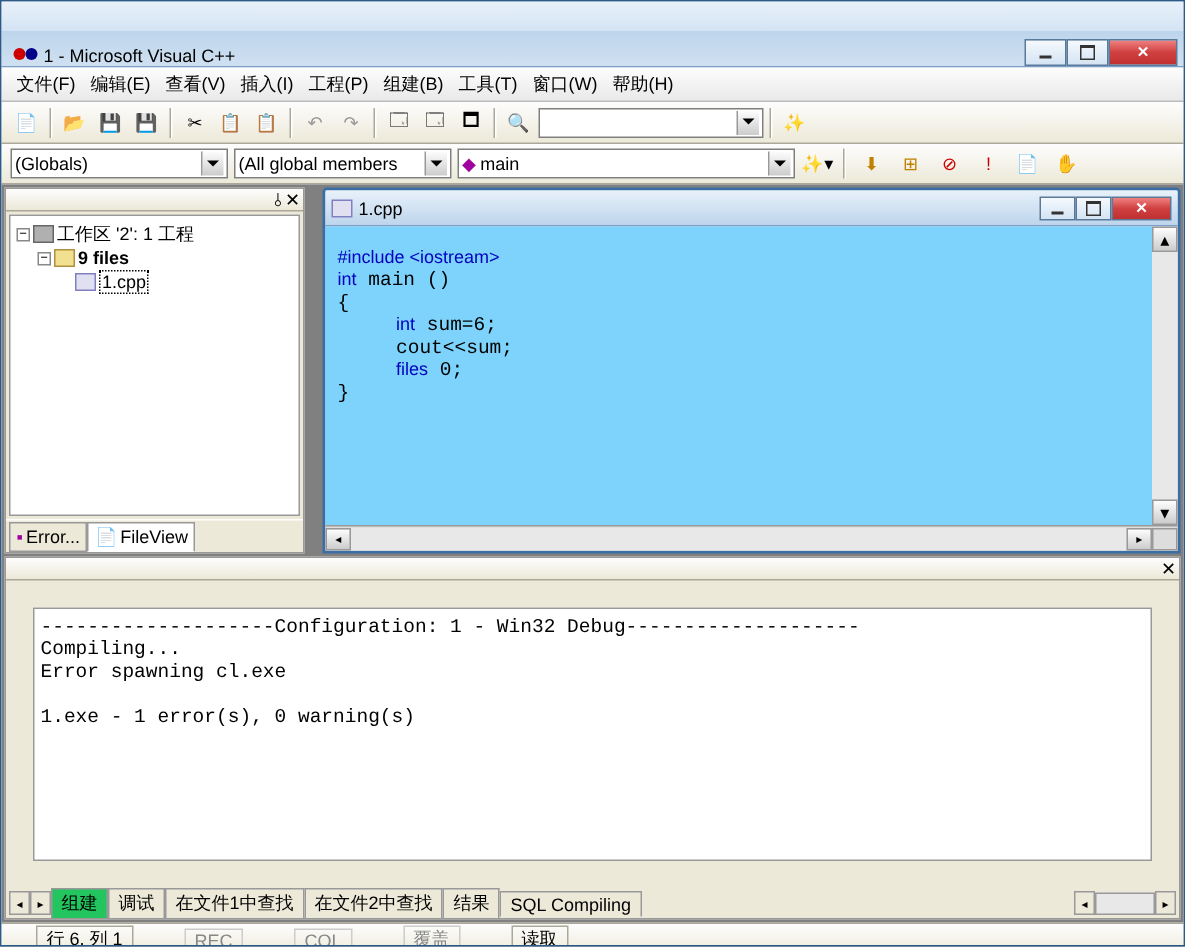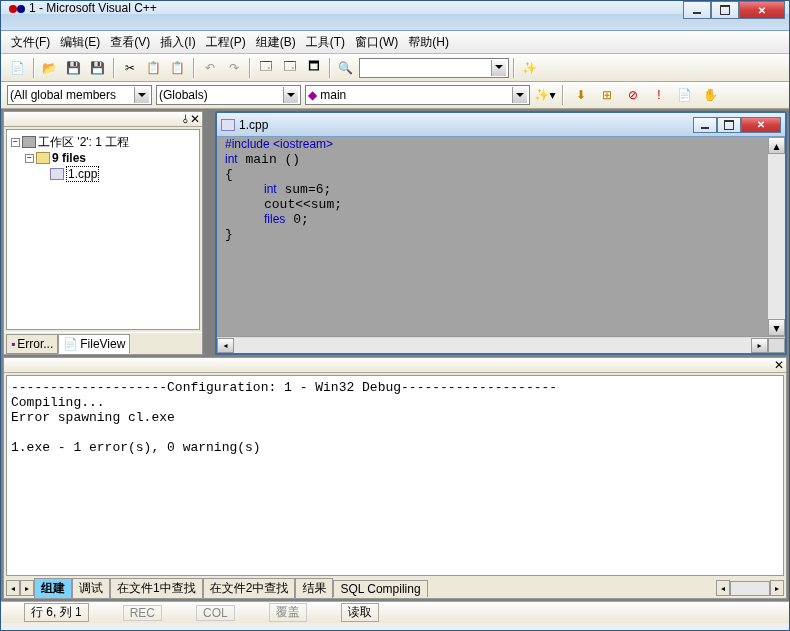--- a/index.html
+++ b/index.html
@@ -1,17 +1,17 @@
 <!DOCTYPE html>
 <html><head>
 <meta charset="utf-8">
 <style>
 *{margin:0;padding:0;box-sizing:border-box;font-family:"Microsoft YaHei","SimSun",Arial,sans-serif;font-size:12px}
 body{background:#eee;width:790px;height:631px;overflow:hidden;border:1px solid #2a5a8a}
-.titlebar{height:30px;background:linear-gradient(to bottom,#e8f1fa 0%,#d4e4f4 45%,#bdd5ec 46%,#cfe0f1 100%);display:flex;align-items:flex-start;padding:0 4px;border-bottom:1px solid #7a9ec7}
+.titlebar{height:44px;background:linear-gradient(to bottom,#e8f1fa 0%,#d4e4f4 45%,#bdd5ec 46%,#cfe0f1 100%);display:flex;align-items:flex-end;padding:0 4px;border-bottom:1px solid #7a9ec7}
 .app-icon{width:16px;height:16px;margin:0 4px;position:relative}
 .app-icon:before{content:"";position:absolute;width:8px;height:8px;border-radius:50%;background:#c00;left:0;top:4px}
 .app-icon:after{content:"";position:absolute;width:8px;height:8px;border-radius:50%;background:#008;right:0;top:4px}
 .title-text{flex:1;color:#000;font-size:12px}
 .winbtns{display:flex;gap:0}
 .winbtn{width:28px;height:18px;border:1px solid #5a7a9a;background:linear-gradient(to bottom,#f5f9fd,#d4e4f4);display:flex;align-items:center;justify-content:center;font-size:10px;font-family:Arial}
 .winbtn.close{width:46px;background:linear-gradient(to bottom,#f08080,#d04040,#c03030);color:#fff}
 .winbtn.min:after{content:"";width:8px;height:2px;background:#333;margin-top:6px}
 .winbtn.max:after{content:"";width:8px;height:7px;border:1px solid #333;border-top:2px solid #333}
 .winbtn.close:after{content:"✕";font-weight:bold}
@@ -39,32 +39,32 @@
 .cpp-icon{background:#e0e0f0;border:1px solid #8080c0;font-size:7px;color:#008;text-align:center}
 .sel{border:1px dotted #000;background:#fff;padding:0 1px}
 .side-tabs{height:22px;background:#ece9d8;display:flex;align-items:flex-end;padding:0 2px;gap:0;border-top:1px solid #fff}
 .side-tab{height:20px;padding:2px 4px;border:1px solid #999;background:#ece9d8;font-size:11px;display:flex;align-items:center;gap:2px}
 .side-tab.active{background:#fff;border-bottom:1px solid #fff}
 .editor-area{flex:1;display:flex;flex-direction:column}
 .editor-win{flex:1;border:2px solid #3a6ea5;border-radius:3px 3px 0 0;background:#fff;display:flex;flex-direction:column;margin-left:10px}
 .editor-title{height:24px;background:linear-gradient(to bottom,#e8f1fa,#bdd5ec);display:flex;align-items:center;padding:0 4px;border-bottom:1px solid #7a9ec7}
 .editor-title .winbtns .winbtn{width:24px;height:16px}
 .editor-title .winbtn.close{width:40px}
-.code{flex:1;background:#a3a3a3;padding:0 8px;font-family:"Courier New",monospace;font-size:13px;white-space:pre;overflow:hidden;position:relative}
+.code{flex:1;background:#7dd3fc;padding:13px 8px;font-family:"Courier New",monospace;font-size:13px;white-space:pre;overflow:hidden;position:relative}
 .kw{color:#0000c0;font-weight:normal}
 .pp{color:#0000c0}
 .hscroll{height:17px;background:#ddd;border-top:1px solid #999;display:flex;align-items:center}
 .hscroll .arr{width:17px;height:15px;background:linear-gradient(to bottom,#fdfdfd,#ccc);border:1px solid #999;display:flex;align-items:center;justify-content:center;font-size:8px}
 .hscroll .track{flex:1;height:15px;background:#e8e8e8}
 .vscroll{width:17px;background:#ddd;display:flex;flex-direction:column}
 .output-panel{flex:1;background:#ece9d8;border:1px solid #999;margin:0 2px 2px 2px;display:flex;flex-direction:column}
-.output-text{flex:1;background:#fff;border:1px solid #999;margin:2px;padding:4px;font-family:"Courier New",monospace;font-size:13px;white-space:pre-wrap;overflow:hidden}
+.output-text{flex:1;background:#fff;border:1px solid #999;margin:18px;padding:4px;font-family:"Courier New",monospace;font-size:13px;white-space:pre-wrap;overflow:hidden}
 .output-tabs{height:20px;background:#ece9d8;display:flex;align-items:center;padding:0 2px;font-size:11px}
 .otab{padding:1px 6px;border:1px solid #999;background:#ece9d8;border-bottom:none}
-.otab.active{background:#7dd3fc;font-weight:bold}
+.otab.active{background:#22c55e;font-weight:normal}
 .otab-nav{width:14px;height:16px;border:1px solid #999;background:#ece9d8;display:flex;align-items:center;justify-content:center;font-size:8px}
 .statusbar{height:22px;background:linear-gradient(to bottom,#fdfdfd,#ece9d8);border-top:1px solid #aca899;display:flex;align-items:center;padding:0 6px;font-size:12px}
 .status-left{flex:1}
 .status-cell{padding:0 6px;border:1px solid #ccc;margin:0 17px;color:#888}
 .status-cell.active{color:#000;border:1px solid #aca899}
 .edit-body{flex:1;display:flex}
 </style>
 </head>
 <body>
 
@@ -111,25 +111,25 @@
   <div class="tbtn">🔍</div>
   <div class="combo" style="width:150px">
       <div class="combo-arrow"></div>
     </div>
   <div class="sep"></div>
   <div class="tbtn">✨</div>
 </div>
 
 <div class="combobar">
   <div class="combo" style="width:145px">
+      <span>(Globals)</span>
+      <div class="combo-arrow"></div>
+    </div>
+  <div class="combo" style="width:145px">
       <span>(All global members</span>
-      <div class="combo-arrow"></div>
-    </div>
-  <div class="combo" style="width:145px">
-      <span>(Globals)</span>
       <div class="combo-arrow"></div>
     </div>
   <div class="combo" style="width:225px">
       <span style="color:#a000a0;margin-right:3px">◆</span>
       <span>main</span>
       <div class="combo-arrow"></div>
     </div>
   <div class="tbtn">✨▾</div>
   <div class="sep"></div>
   <div class="tbtn" style="color:#c08000">⬇</div>

